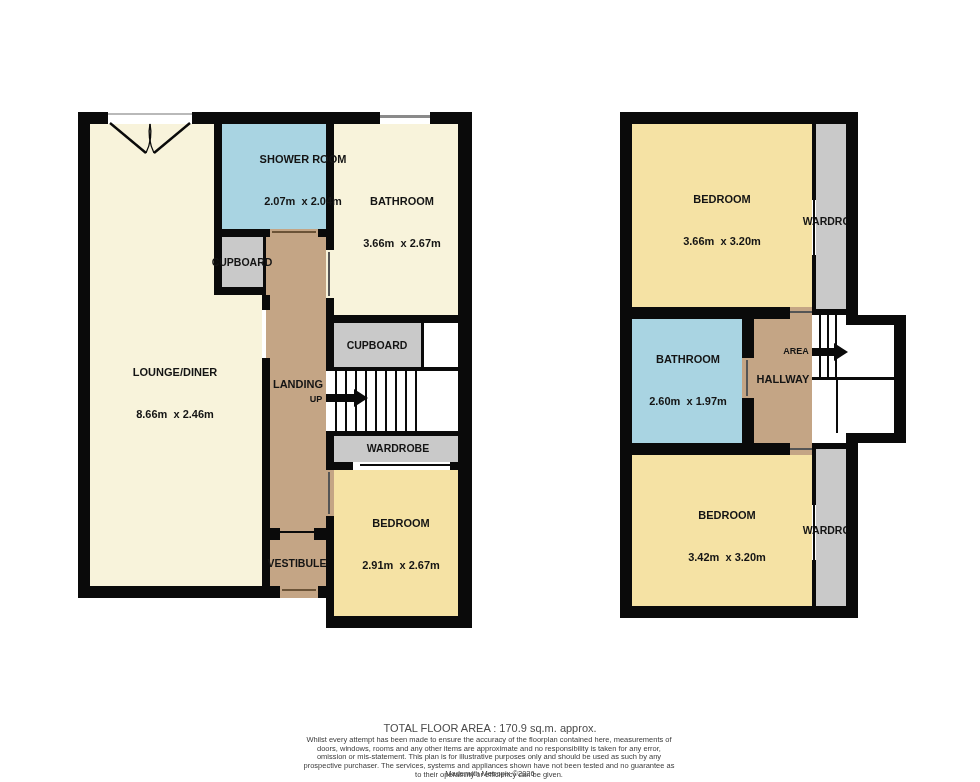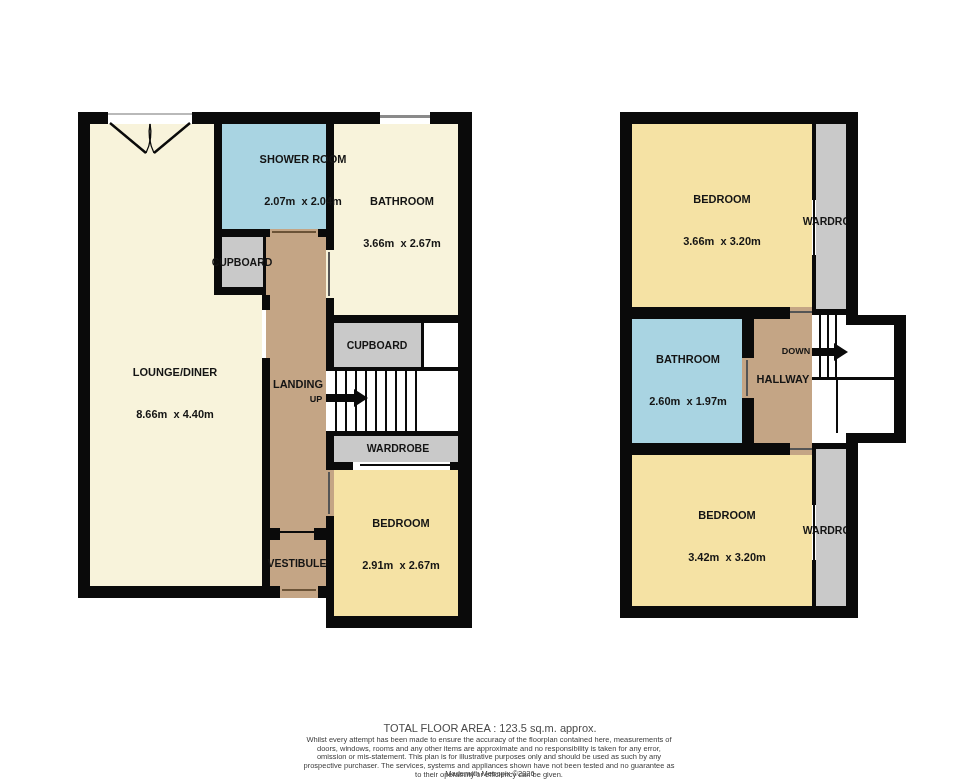--- a/index.html
+++ b/index.html
@@ -126,21 +126,21 @@
     <line x1="90" y1="13" x2="54" y2="43" stroke="#0a0a0a" stroke-width="2.4"></line>
     <path d="M46,43 Q53,28 50,14" stroke="#0a0a0a" stroke-width="1.3" fill="none"></path>
     <path d="M54,43 Q47,28 50,14" stroke="#0a0a0a" stroke-width="1.3" fill="none"></path>
   </svg>
 
   <div class="arrow-shaft" style="left:326px;top:394px;width:28px;height:8px;"></div>
   <div class="arrow-head" style="left:354px;top:389px;"></div>
 
   <div class="lbl" style="left:175px;top:393px;">
     <div>LOUNGE/DINER</div>
-    <div>8.66m  x 4.40m</div>
+    <div>8.66m  x 2.46m</div>
   </div>
   <div class="lbl" style="left:277px;top:180px;margin-left:26px;">
     <div>SHOWER ROOM</div>
     <div>2.07m  x 2.04m</div>
   </div>
   <div class="lbl" style="left:402px;top:222px;">
     <div>BATHROOM</div>
     <div>3.66m  x 2.67m</div>
   </div>
   <div class="lbl sm" style="left:242px;top:262px;">CUPBOARD</div>
@@ -214,22 +214,22 @@
 
   <div class="lbl" style="left:722px;top:220px;">
     <div>BEDROOM</div>
     <div>3.66m  x 3.20m</div>
   </div>
   <div class="lbl" style="left:688px;top:380px;">
     <div>BATHROOM</div>
     <div>2.60m  x 1.97m</div>
   </div>
   <div class="lbl" style="left:783px;top:379px;">HALLWAY</div>
-  <div class="lbl xs" style="left:796px;top:351px;">DOWN</div>
+  <div class="lbl xs" style="left:796px;top:351px;">AREA</div>
   <div class="lbl" style="left:727px;top:536px;">
     <div>BEDROOM</div>
     <div>3.42m  x 3.20m</div>
   </div>
 </div>
 
-<div class="footer-total" style="top:722px;">TOTAL FLOOR AREA : 123.5 sq.m. approx.</div>
+<div class="footer-total" style="top:722px;">TOTAL FLOOR AREA : 170.9 sq.m. approx.</div>
 <div class="footer-disc" style="left:303px;top:736px;width:372px;">Whilst every attempt has been made to ensure the accuracy of the floorplan contained here, measurements of doors, windows, rooms and any other items are approximate and no responsibility is taken for any error, omission or mis-statement. This plan is for illustrative purposes only and should be used as such by any prospective purchaser. The services, systems and appliances shown have not been tested and no guarantee as to their operability or efficiency can be given.</div>
 <div class="footer-credit" style="top:769px;">Made with Metropix ©2026</div>
 
 </body></html>

